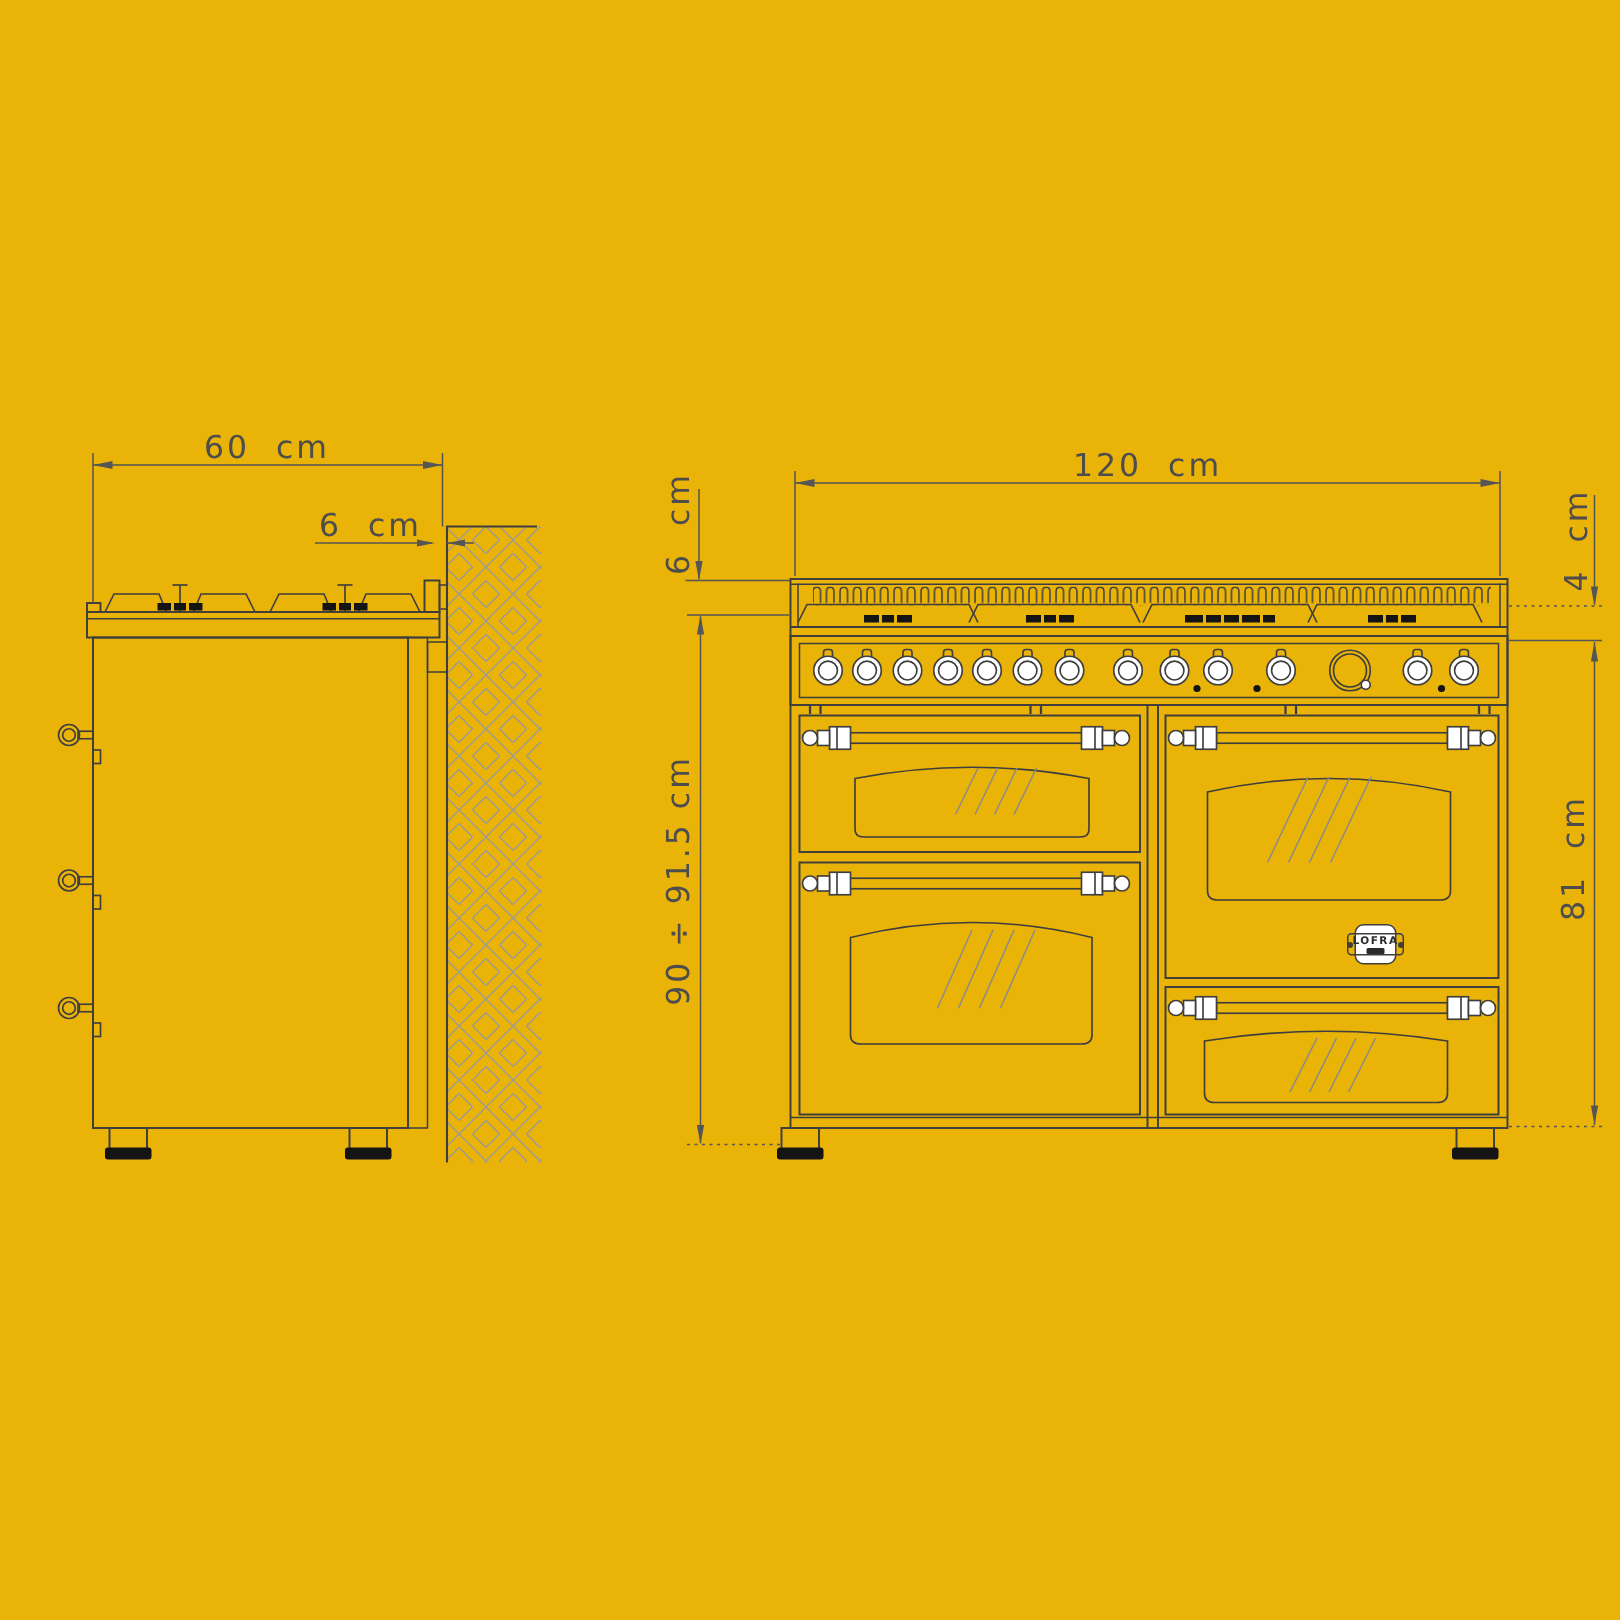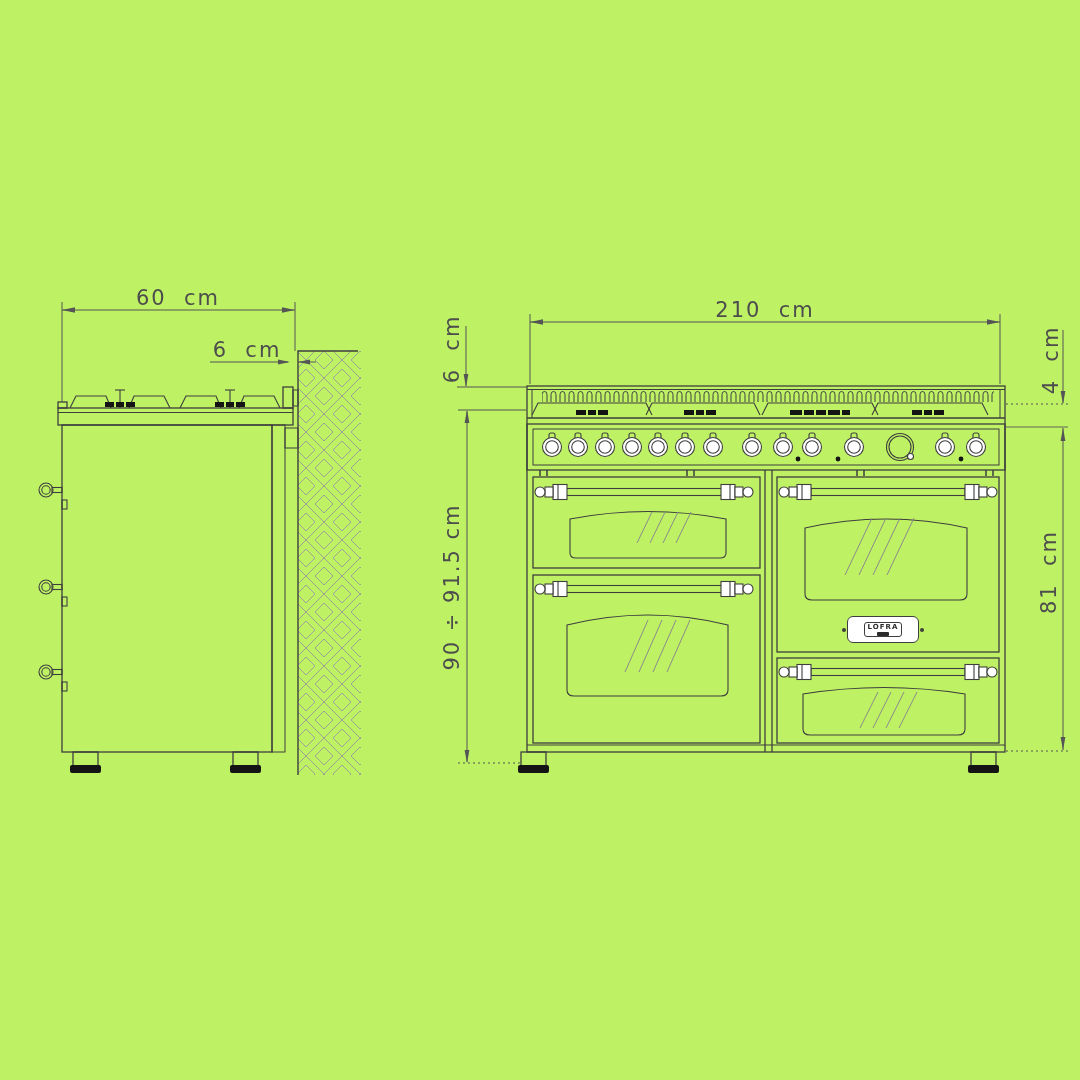--- a/index.html
+++ b/index.html
@@ -1,28 +1,28 @@
 <!DOCTYPE html>
 <html><head>
 <meta charset="utf-8">
 <style>
   html,body{margin:0;padding:0;background:#ffffff;}
   #canvas{
-    position:relative;width:1080px;height:1080px;background:#bef264;
+    position:relative;width:1080px;height:1080px;background:#eab308;
     font-family:"DejaVu Sans","Liberation Sans",sans-serif;overflow:hidden;
   }
   #linework{position:absolute;left:0;top:0;}
   .dim-label{
     position:absolute;color:#4d4d4d;font-size:21px;letter-spacing:2px;
     white-space:pre;transform:translate(-50%,-50%);
     font-family:"DejaVu Sans","Liberation Sans",sans-serif;
   }
   .dim-label.vertical{transform:translate(-50%,-50%) rotate(-90deg);}
   .badge{
-    position:absolute;left:847px;top:616px;width:72px;height:27px;
+    position:absolute;left:903px;top:616px;width:28px;height:27px;
     border:1.5px solid #3e3e3e;border-radius:6px;background:#fff;
     display:flex;flex-direction:column;align-items:center;justify-content:center;
     box-sizing:border-box;
   }
   .badge-inner{
     border:1px solid #3e3e3e;border-radius:3px;padding:0 3px;
     display:flex;flex-direction:column;align-items:center;justify-content:center;
   }
   .badge-text{
     font-size:7px;font-weight:bold;color:#2b2b2b;letter-spacing:1px;line-height:8px;
@@ -401,21 +401,21 @@
         <line x1="1006" y1="427" x2="1068" y2="427" stroke-width="0.9"></line>
         <line x1="1006" y1="751" x2="1068" y2="751" stroke-dasharray="2,3"></line>
         <polygon points="1063,428 1060.6,441 1065.4,441" fill="#555555" stroke="none"></polygon>
         <polygon points="1063,750 1060.6,737 1065.4,737" fill="#555555" stroke="none"></polygon>
       </g>
     </g>
   </svg>
 
   <div class="dim-label" style="left:178px;top:298px;">60  cm</div>
   <div class="dim-label" style="left:247px;top:350px;">6  cm</div>
-  <div class="dim-label" style="left:765px;top:310px;">210  cm</div>
+  <div class="dim-label" style="left:765px;top:310px;">120  cm</div>
   <div class="dim-label vertical" style="left:452px;top:349px;">6  cm</div>
   <div class="dim-label vertical" style="left:452px;top:587px;">90 ÷ 91.5 cm</div>
   <div class="dim-label vertical" style="left:1051px;top:360px;">4  cm</div>
   <div class="dim-label vertical" style="left:1049px;top:572px;">81  cm</div>
 
   <div class="badge">
     <div class="badge-rivet" style="left:-6px;"></div>
     <div class="badge-rivet" style="right:-6px;"></div>
     <div class="badge-inner">
       <span class="badge-text">LOFRA</span>

